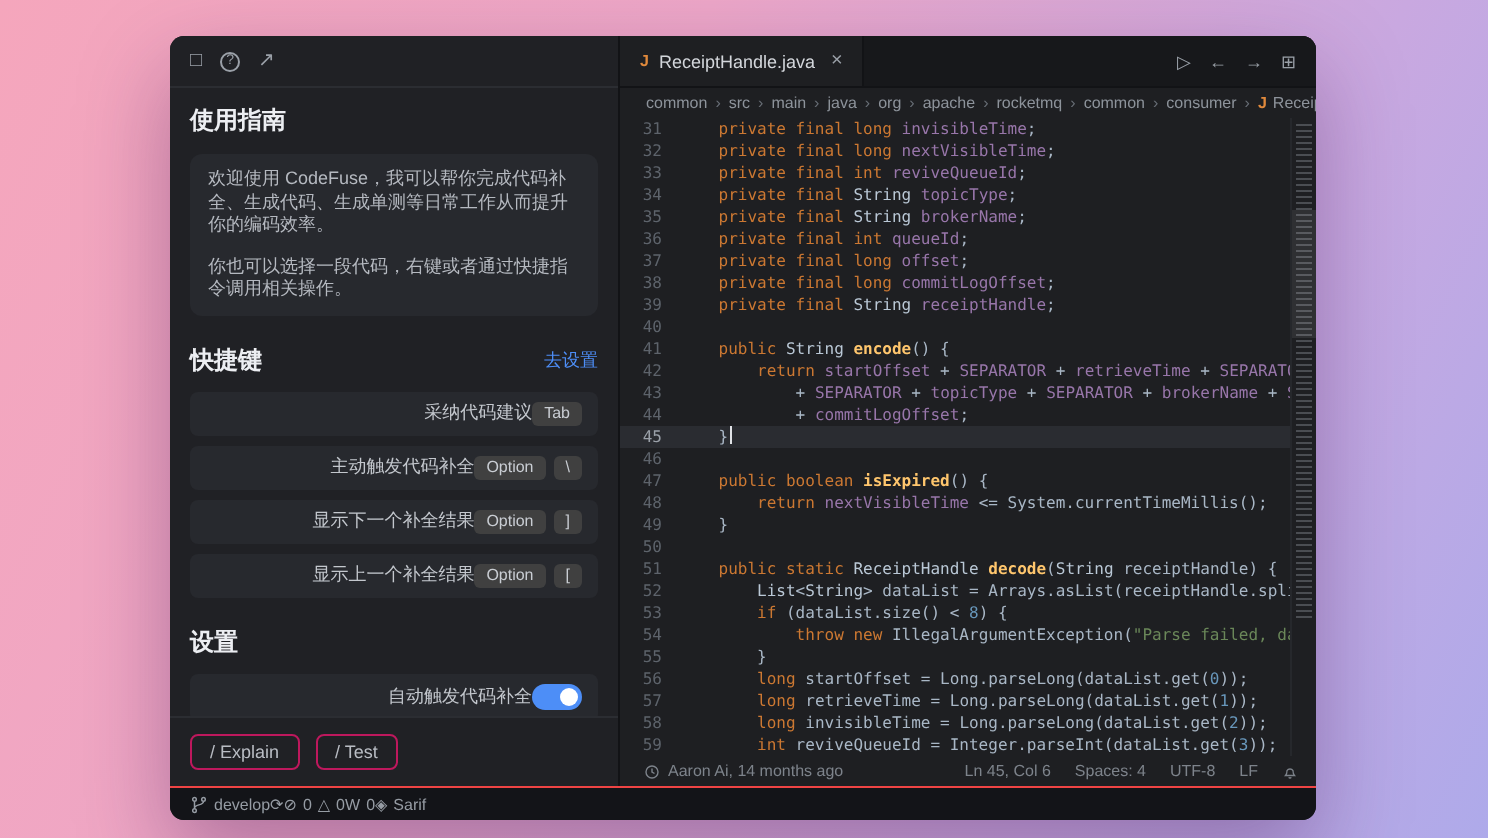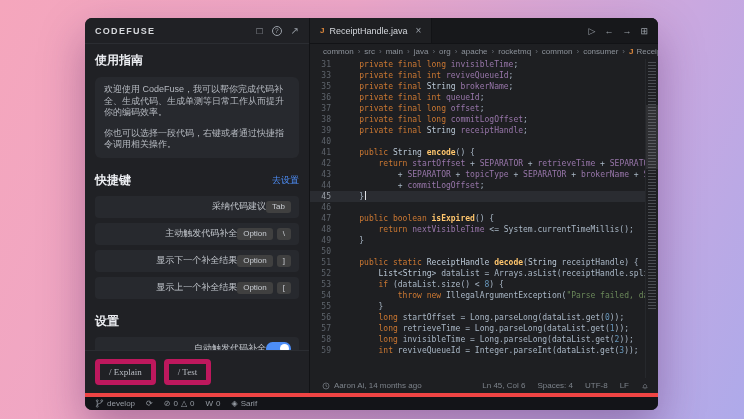--- a/index.html
+++ b/index.html
@@ -32,21 +32,21 @@
   .section-title { font-size:12px; font-weight:bold; color:#eceef2; }
   .link { font-size:9px; color:var(--c-accent,#4d8ef7); text-decoration:none; cursor:pointer; }
   .sc-row { background:#27292e; border-radius:4px; height:22px; display:flex; align-items:center; justify-content:flex-end; padding:0 8px; margin-bottom:5px; }
   .sc-label { font-size:9px; color:#c3c7cd; white-space:nowrap; }
   .keys { display:flex; gap:4px; }
   .kbd { background:#404040; border-radius:3px; font-size:8px; color:#c9cdd3; padding:2px 6px; line-height:1; font-family:"Liberation Sans",sans-serif; }
   .setting-row { height:24px; margin-top:2px; }
   .toggle { width:25px; height:13px; border-radius:7px; background:var(--c-accent,#4d8ef7); position:relative; cursor:pointer; flex:none; }
   .toggle .knob { position:absolute; right:2px; top:2px; width:9px; height:9px; border-radius:50%; background:#fff; }
   .sb-footer { flex:none; display:flex; gap:8px; padding:8px 10px; border-top:1px solid #2b2d32; }
-  .chip { background:transparent; border:5px solid #be185d; color:#b9bdc4; font-size:9px; border-radius:4px; padding:3px 9px; cursor:pointer; font-family:Liberation Serif, serif; }
+  .chip { background:transparent; border:1px solid #be185d; color:#b9bdc4; font-size:9px; border-radius:4px; padding:3px 9px; cursor:pointer; font-family:Liberation Sans, sans-serif; }
 
   
   .editor { flex:1; display:flex; flex-direction:column; background:#1e1f22; min-width:0; }
   .tabbar { height:26px; flex:none; background:#17181b; display:flex; align-items:stretch; border-bottom:1px solid #121316; }
   .tab { display:flex; align-items:center; gap:5px; padding:0 10px; background:#1e1f22; border-right:1px solid #121316; font-size:9px; color:#d3d6db; cursor:pointer; }
   .jbadge { color:#e0893c; font-weight:bold; font-size:8px; }
   .tab-close { color:#9aa0a8; font-size:10px; margin-left:3px; cursor:pointer; }
   .tab-actions { margin-left:auto; display:flex; align-items:center; gap:9px; padding-right:10px; color:#9aa0a8; font-size:9px; }
   .act { cursor:pointer; }
   .breadcrumbs { height:15px; flex:none; display:flex; align-items:center; gap:4px; padding:0 6px 0 13px; font-size:8px; color:#8d939b; white-space:nowrap; overflow:hidden; }
@@ -71,32 +71,31 @@
   .mm-lines { position:absolute; top:3px; left:2px; right:2px; height:78%;
     background:repeating-linear-gradient(to bottom, rgba(190,198,208,.28) 0 1px, transparent 1px 3px); }
   .mm-thumb { position:absolute; left:0; right:0; top:46px; height:64px; background:rgba(255,255,255,.08); cursor:pointer; }
   .editor-status { height:15px; flex:none; display:flex; align-items:center; gap:12px; padding:0 9px 0 12px; font-size:8px; color:#7d838b; }
   .blame { display:flex; align-items:center; gap:4px; }
   .es-right { margin-left:auto; display:flex; align-items:center; gap:12px; }
   .es-right span { cursor:pointer; }
   .bell { color:#7d838b; display:flex; }
 
   
-  .statusbar { height:17px; flex:none; background:#131418; border-top:4px solid #ef4444; display:flex; align-items:center; gap:11px; padding:0 10px; font-size:8px; color:#969ca4; }
+  .statusbar { height:17px; flex:none; background:#131418; border-top:1px solid #ef4444; display:flex; align-items:center; padding:0 10px; font-size:8px; color:#969ca4; }
   .sb-item { display:flex; align-items:center; gap:3px; cursor:pointer; white-space:nowrap; }
 </style>
 </head>
 <body>
 
 <div class="window">
   <div class="main">
 
     <aside class="sidebar">
       <div class="sb-header">
-        <span class="sb-title">CODEFUSE</span>
         <span class="sb-icons">
           <span class="hicon">□</span>
           <span class="hicon circle">?</span>
           <span class="hicon">↗</span>
         </span>
       </div>
 
       <div class="sb-body">
         <div class="guide-title">使用指南</div>
 
@@ -210,21 +209,23 @@
           <span class="bc-sep">›</span>
           <span class="bc-item">
             <span class="jbadge">J</span>
             <span>ReceiptHandle</span>
           </span>
         </div>
 
       <div class="code-wrap">
         <div class="code-lines">
             <div class="line"><span class="num">31</span><span class="txt"><span class="tk-p">    </span><span class="tk-k">private final long </span><span class="tk-f">invisibleTime</span><span class="tk-p">;</span></span></div>
+            <div class="line"><span class="num">32</span><span class="txt"><span class="tk-p">    </span><span class="tk-k">private final long </span><span class="tk-f">nextVisibleTime</span><span class="tk-p">;</span></span></div>
             <div class="line"><span class="num">33</span><span class="txt"><span class="tk-p">    </span><span class="tk-k">private final int </span><span class="tk-f">reviveQueueId</span><span class="tk-p">;</span></span></div>
+            <div class="line"><span class="num">34</span><span class="txt"><span class="tk-p">    </span><span class="tk-k">private final </span><span class="tk-t">String </span><span class="tk-f">topicType</span><span class="tk-p">;</span></span></div>
             <div class="line"><span class="num">35</span><span class="txt"><span class="tk-p">    </span><span class="tk-k">private final </span><span class="tk-t">String </span><span class="tk-f">brokerName</span><span class="tk-p">;</span></span></div>
             <div class="line"><span class="num">36</span><span class="txt"><span class="tk-p">    </span><span class="tk-k">private final int </span><span class="tk-f">queueId</span><span class="tk-p">;</span></span></div>
             <div class="line"><span class="num">37</span><span class="txt"><span class="tk-p">    </span><span class="tk-k">private final long </span><span class="tk-f">offset</span><span class="tk-p">;</span></span></div>
             <div class="line"><span class="num">38</span><span class="txt"><span class="tk-p">    </span><span class="tk-k">private final long </span><span class="tk-f">commitLogOffset</span><span class="tk-p">;</span></span></div>
             <div class="line"><span class="num">39</span><span class="txt"><span class="tk-p">    </span><span class="tk-k">private final </span><span class="tk-t">String </span><span class="tk-f">receiptHandle</span><span class="tk-p">;</span></span></div>
             <div class="line"><span class="num">40</span><span class="txt"></span></div>
             <div class="line"><span class="num">41</span><span class="txt"><span class="tk-p">    </span><span class="tk-k">public </span><span class="tk-t">String </span><span class="tk-m">encode</span><span class="tk-p">() {</span></span></div>
             <div class="line"><span class="num">42</span><span class="txt"><span class="tk-p">        </span><span class="tk-k">return </span><span class="tk-f">startOffset</span><span class="tk-p"> + </span><span class="tk-c">SEPARATOR</span><span class="tk-p"> + </span><span class="tk-f">retrieveTime</span><span class="tk-p"> + </span><span class="tk-c">SEPARATOR</span></span></div>
             <div class="line"><span class="num">43</span><span class="txt"><span class="tk-p">            + </span><span class="tk-c">SEPARATOR</span><span class="tk-p"> + </span><span class="tk-f">topicType</span><span class="tk-p"> + </span><span class="tk-c">SEPARATOR</span><span class="tk-p"> + </span><span class="tk-f">brokerName</span><span class="tk-p"> + </span><span class="tk-c">SEPARATOR</span></span></div>
             <div class="line"><span class="num">44</span><span class="txt"><span class="tk-p">            + </span><span class="tk-f">commitLogOffset</span><span class="tk-p">;</span></span></div>

